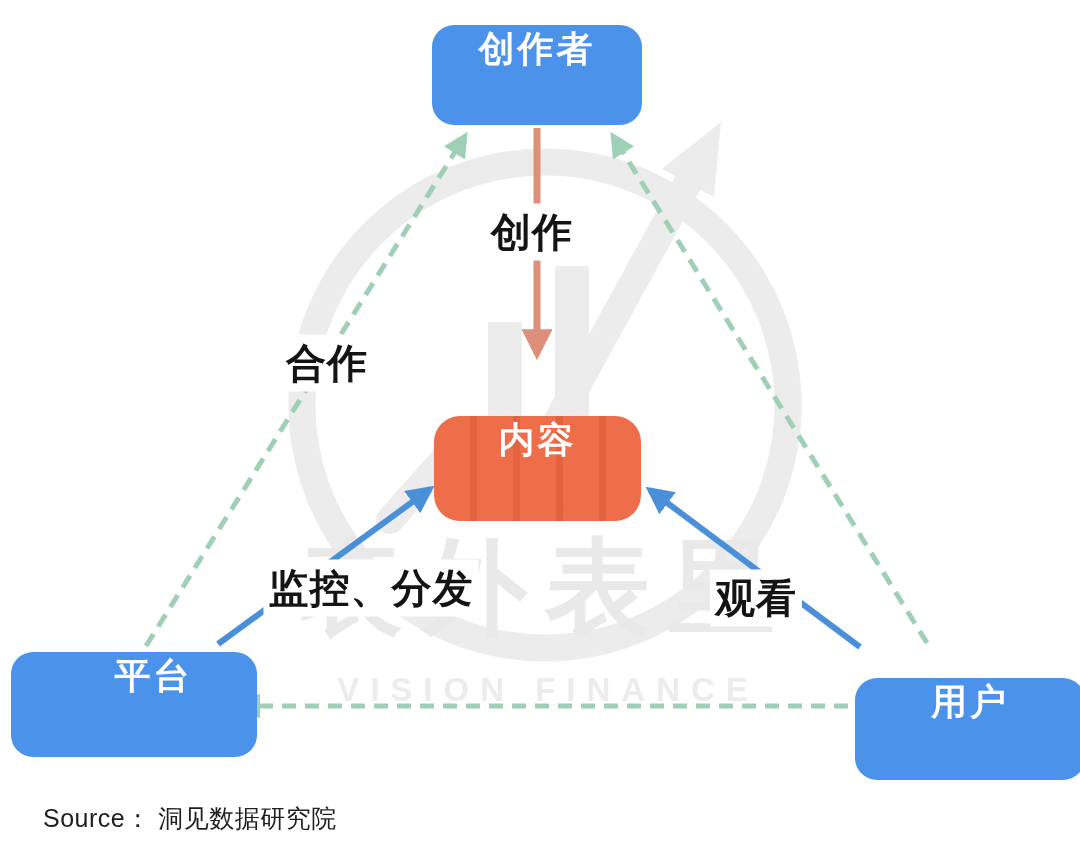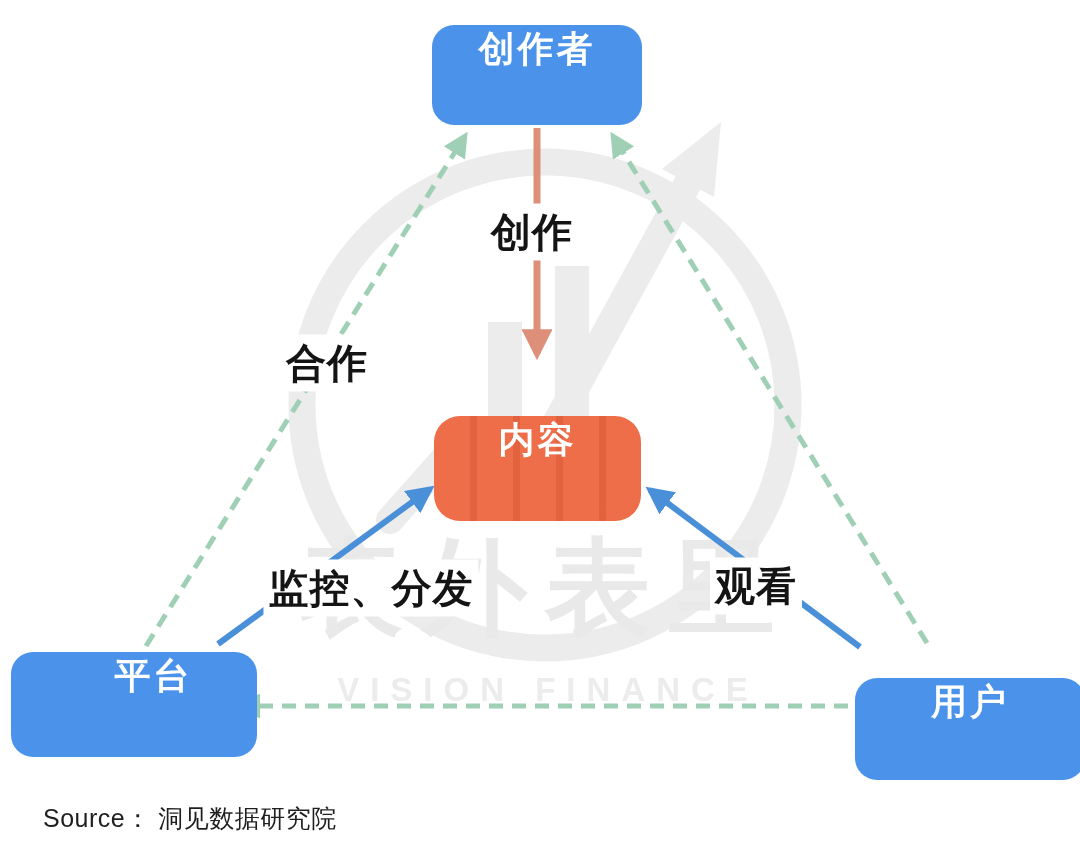--- a/index.html
+++ b/index.html
@@ -17,21 +17,21 @@
   .arrow-svg{position:absolute;left:0;top:0;}
 
   
   .edge-label{position:absolute;transform:translate(-50%,-50%);
     font-size:40px;font-weight:700;color:#141414;white-space:nowrap;
     background:#ffffff;padding:1px 5px;letter-spacing:1px;}
   .el-create{left:532px;top:232px;text-align:right;}
   .el-cooperate{left:327px;top:363px;}
   .el-follow{left:755px;top:364px;}
   .el-monitor{left:333px;top:588px;margin-left:38px;}
-  .el-watch{left:756px;top:586px;text-align:center;}
+  .el-watch{left:756px;top:598px;text-align:center;}
   .el-use{left:540px;top:712px;}
 
   
   .node{position:absolute;display:flex;align-items:flex-start;justify-content:center;
     color:#ffffff;font-weight:700;font-size:36px;letter-spacing:3px;border-radius:22px;}
   .node-blue{background:#4b93ea;}
   .node-creator{left:432px;top:25px;width:210px;height:100px;}
   .node-platform{left:11px;top:652px;width:207px;height:105px;padding-left:39px;}
   .node-user{left:855px;top:678px;width:230px;height:102px;}
   .node-content{left:434px;top:372px;width:207px;height:105px;border-radius:26px;

